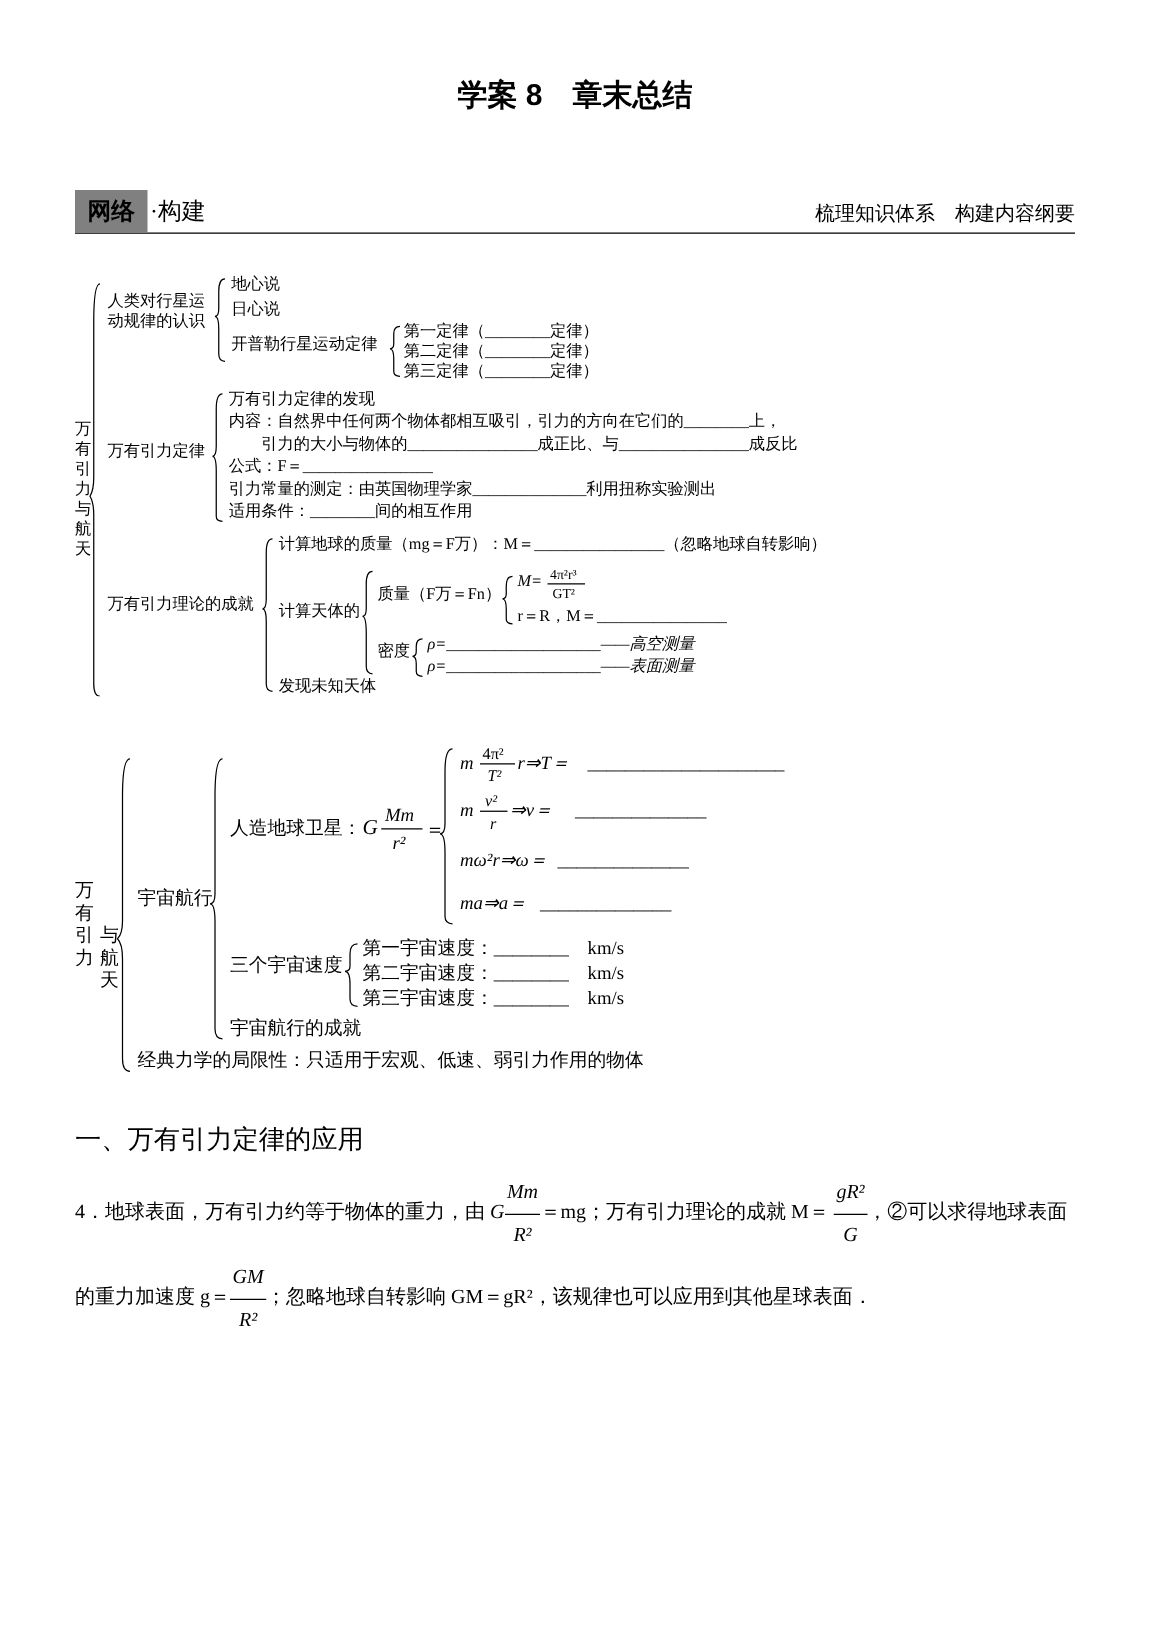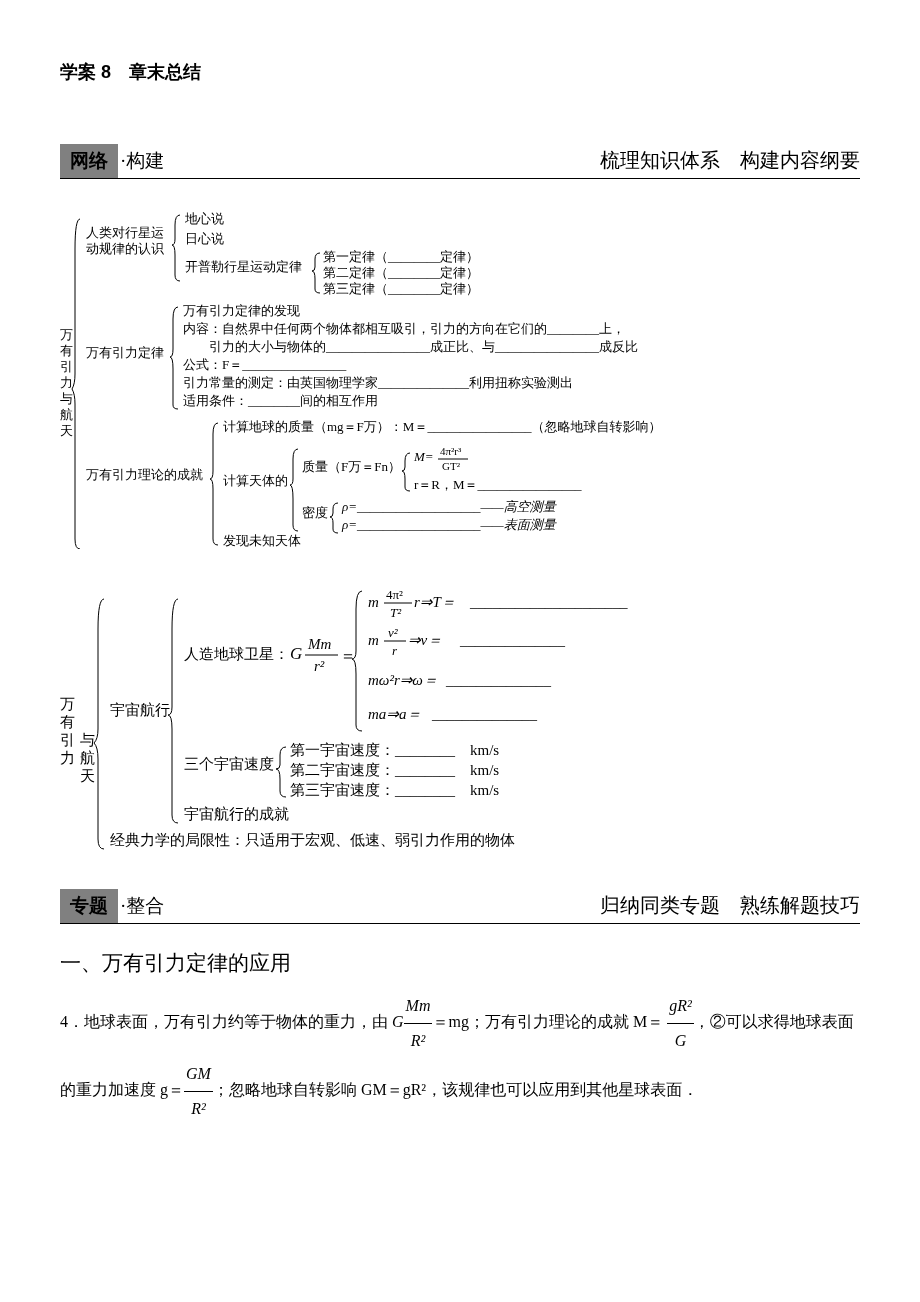--- a/index.html
+++ b/index.html
@@ -8,22 +8,22 @@
     background: #fff;
     font-family: "SimSun", "STSong", serif;
     font-size: 16px;
     color: #000;
     width: 920px;
   }
   .page {
     padding: 60px 60px 40px 60px;
   }
   .main-title {
-    text-align: left;
-    font-size: 18px;
+    text-align: center;
+    font-size: 24px;
     font-weight: bold;
     font-family: "SimHei", "STHeiti", sans-serif;
     margin-bottom: 60px;
   }
   .section-banner {
     border-bottom: 1px solid #000;
     display: flex;
     align-items: flex-end;
     justify-content: space-between;
     margin: 20px 0 25px 0;
@@ -37,21 +37,21 @@
     padding: 4px 10px 4px 10px;
     display: inline-block;
   }
   .section-banner .tag-label {
     font-family: "KaiTi", serif;
     color: #000;
     font-size: 19px;
     padding-left: 2px;
   }
   .section-banner .sub {
-    font-size: 20px;
+    font-size: 16px;
     padding-bottom: 4px;
     font-family: "SimSun", serif;
   }
   .diagram {
     margin: 30px 0 30px 0;
     font-size: 14px;
     line-height: 1.7;
   }
   .diagram svg {
     display: block;
@@ -184,26 +184,20 @@
       <text x="230" y="176">第一宇宙速度：________　km/s</text>
       <text x="230" y="196">第二宇宙速度：________　km/s</text>
       <text x="230" y="216">第三宇宙速度：________　km/s</text>
 
       <text x="124" y="240">宇宙航行的成就</text>
 
       <text x="50" y="266">经典力学的局限性：只适用于宏观、低速、弱引力作用的物体</text>
     </svg>
   </div>
 
-  <div class="section-banner">
-    <span>
-      <span class="tag">专题</span><span class="tag-label">·整合</span>
-    </span>
-    <span class="sub">归纳同类专题　熟练解题技巧</span>
-  </div>
 
   <div class="heading2">一、万有引力定律的应用</div>
 
   <div class="body-text">
     <span>4．地球表面，万有引力约等于物体的重力，由 </span><span style="font-style:italic; font-family:'Times New Roman';">G</span><span class="frac"><span class="n">Mm</span><span class="d">R²</span></span><span>＝mg；万有引力理论的成就 M＝</span>
     <span class="frac"><span class="n">gR²</span><span class="d">G</span></span><span>，②可以求得地球表面的重力加速度 g＝</span><span class="frac"><span class="n">GM</span><span class="d">R²</span></span><span>；忽略地球自转影响 GM＝gR²，该规律也可以应用到其他星球表面．</span>
   </div>
 
 </div>
 

